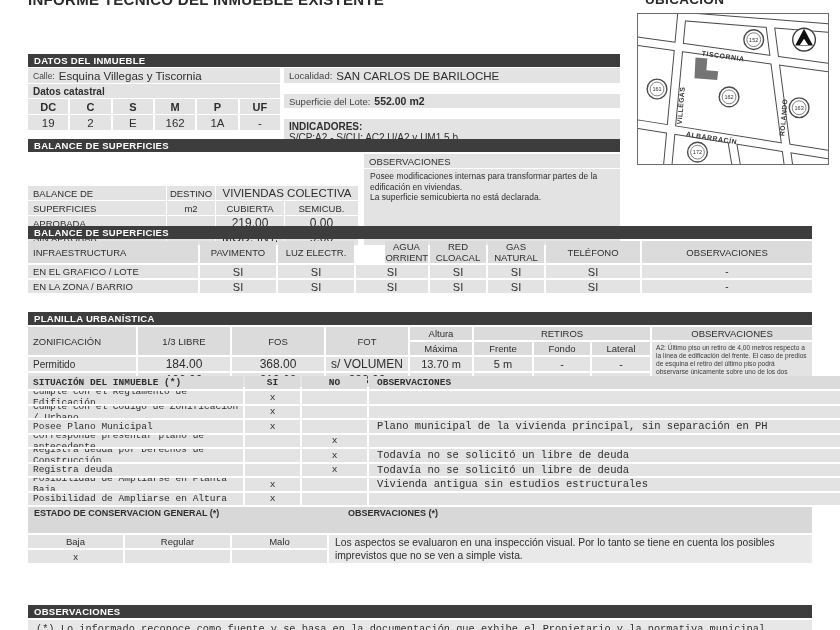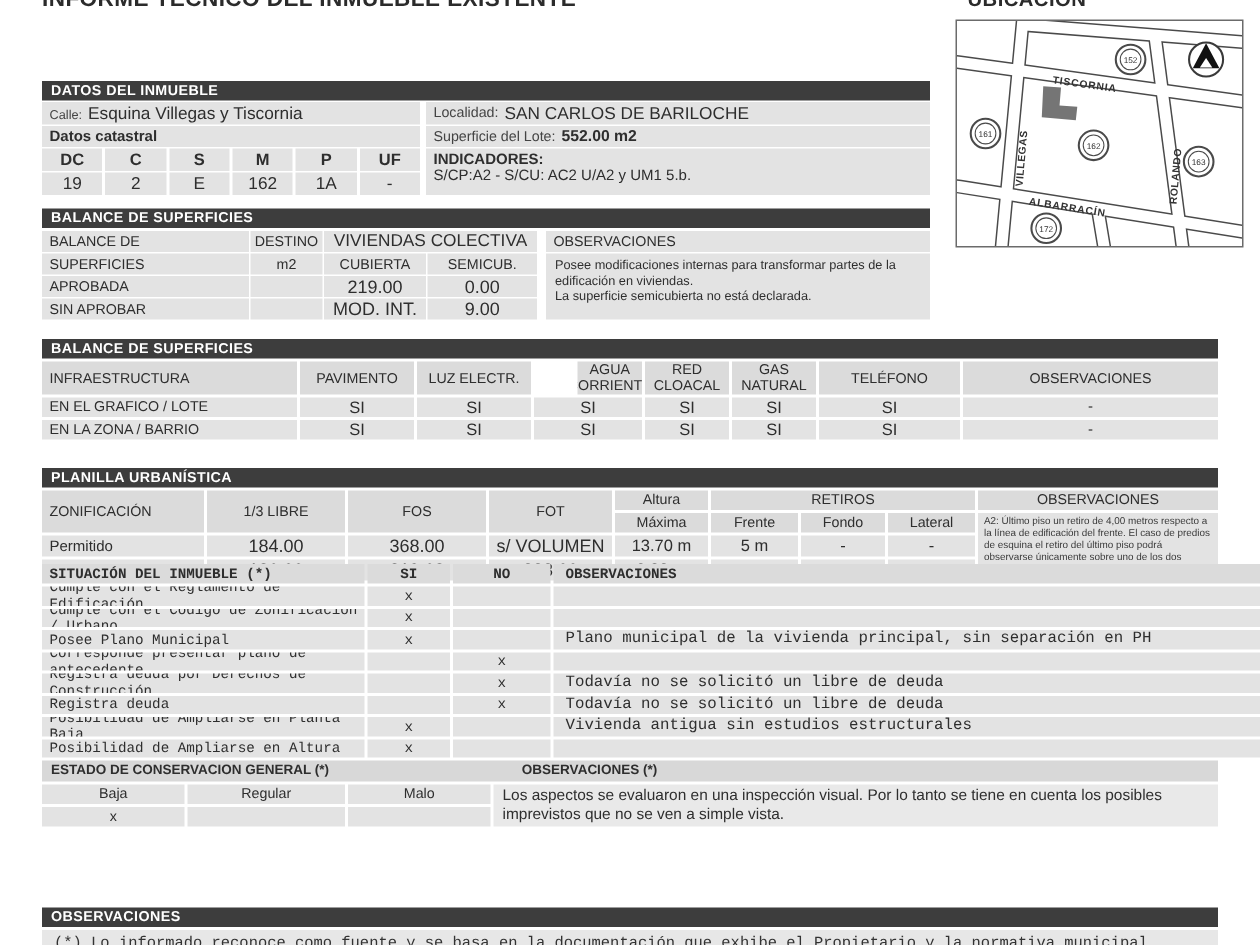--- a/index.html
+++ b/index.html
@@ -15,47 +15,47 @@
   .f85{font-size:8.5px;} .f9{font-size:9.5px;} .f10{font-size:10px;}
   .f105{font-size:10.5px;} .f11{font-size:11px;} .f115{font-size:11.5px;} .f12{font-size:12px;}
   
   #page-title{position:absolute;top:-9px;left:28px;font-size:15px;font-weight:bold;color:#2b2b2b;letter-spacing:.3px;}
   #map-title{position:absolute;top:-8px;left:645px;font-size:13.5px;font-weight:bold;color:#2b2b2b;letter-spacing:.3px;}
   
   #sec-datos{position:absolute;top:14px;left:28px;width:592px;}
   .datos-grid{display:grid;grid-template-columns:252px 1fr;gap:4px;margin-top:1px;}
   .datos-left{display:grid;grid-template-rows:15px 14px 15px 15px;gap:1px;}
   .cat-row{display:grid;grid-template-columns:repeat(6,1fr);gap:2px;}
-  .datos-right{display:grid;grid-template-rows:15px 14px 31px;gap:1px;}
+  .datos-right{display:grid;grid-template-rows:15px 14px 31px;gap:11px;}
   .lab{color:#444;margin-right:4px;}
   
   #sec-bal1{position:absolute;top:99px;left:28px;width:592px;}
   .bal1-grid{display:grid;grid-template-columns:330px 1fr;gap:6px;margin-top:2px;}
-  .bal1-left{display:grid;grid-template-columns:138px 48px 68px 1fr;grid-template-rows:14px 14px 14px 14px;gap:1px;}
+  .bal1-left{display:grid;grid-template-columns:138px 48px 68px 1fr;grid-template-rows:14px 14px 14px 14px;gap:1px;margin-top:32px;}
   .bal1-right{display:grid;grid-template-rows:14px 1fr;gap:1px;}
   .obs-text{padding:2px 6px;line-height:1.25;}
   
   #map-box{position:absolute;top:13px;left:637px;width:190px;height:150px;background:#fff;border:1px solid #6b6b6b;}
   
   #sec-infra{position:absolute;top:186px;left:28px;width:784px;}
   .infra-grid{display:grid;grid-template-columns:170px 76px 76px 72px 56px 56px 94px 1fr;
               grid-template-rows:22px 13px 13px;gap:2px;margin-top:2px;}
   
   #sec-plan{position:absolute;top:272px;left:28px;width:784px;}
   .plan-grid{display:grid;grid-template-columns:108px 92px 92px 82px 62px 58px 56px 58px 1fr;
              grid-template-rows:13px 13px 14px 14px;gap:2px;margin-top:2px;}
   .sp2r{grid-row:span 2;}
   .plan-obs{grid-column:9;grid-row:2/5;font-size:6.6px;line-height:1.2;padding:2px 4px;color:#3a3a3a;}
   
   #sec-sit{position:absolute;top:376px;left:28px;width:823px;font-family:Liberation Mono, monospace;}
   .sit-grid{display:grid;grid-template-columns:215px 55px 65px 1fr;grid-template-rows:13px repeat(8,12.5px);gap:2px;}
   .sit-obs{padding-left:8px;}
   
   #sec-est{position:absolute;top:507px;left:28px;width:784px;}
-  .est-head{position:relative;height:14px;background:#d8d8d8;font-size:9px;font-weight:bold;line-height:13px;}
+  .est-head{position:relative;height:26px;background:#d8d8d8;font-size:9px;font-weight:bold;line-height:13px;}
   .est-head .left{padding-left:6px;}
   .est-head .obs{position:absolute;left:295px;top:0;width:140px;text-align:center;}
   .est-grid{display:grid;grid-template-columns:95px 105px 95px 1fr;grid-template-rows:13px 13px;gap:2px;margin-top:2px;}
   .est-obs{grid-column:4;grid-row:1/3;background:#e9e9e9;font-size:10.3px;padding:2px 6px;line-height:1.25;}
   
   #sec-obs{position:absolute;top:565px;left:28px;width:784px;}
   .obs-block{background:#e7e7e7;height:43px;margin-top:2px;font-size:10.3px;line-height:1.3;padding:3px 8px;box-sizing:border-box;color:#333;font-family:Liberation Mono, monospace;}
   svg text{font-family:"Liberation Sans","DejaVu Sans",sans-serif;}
 </style>
 </head>

